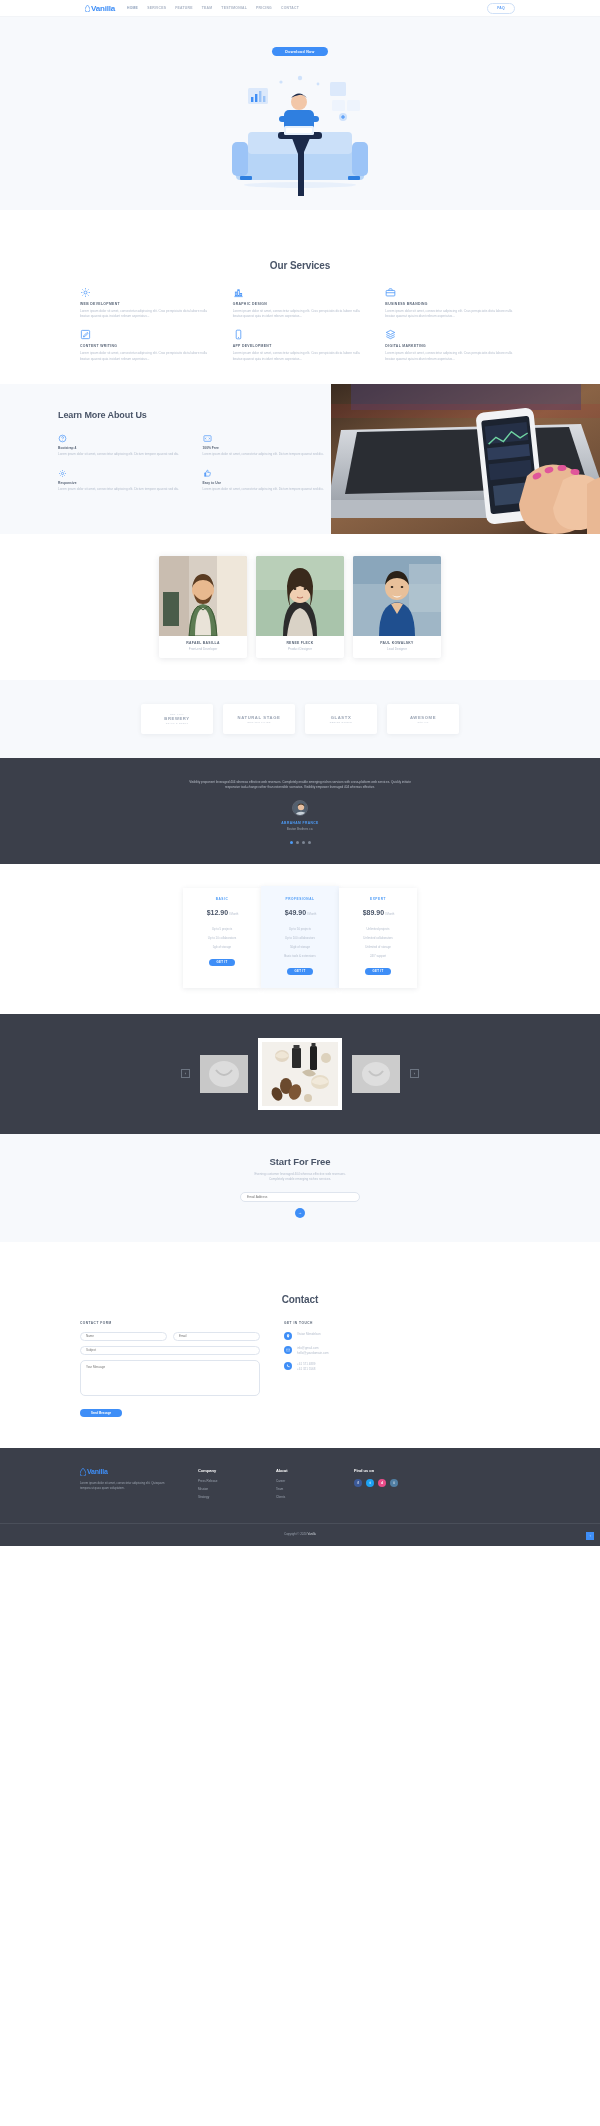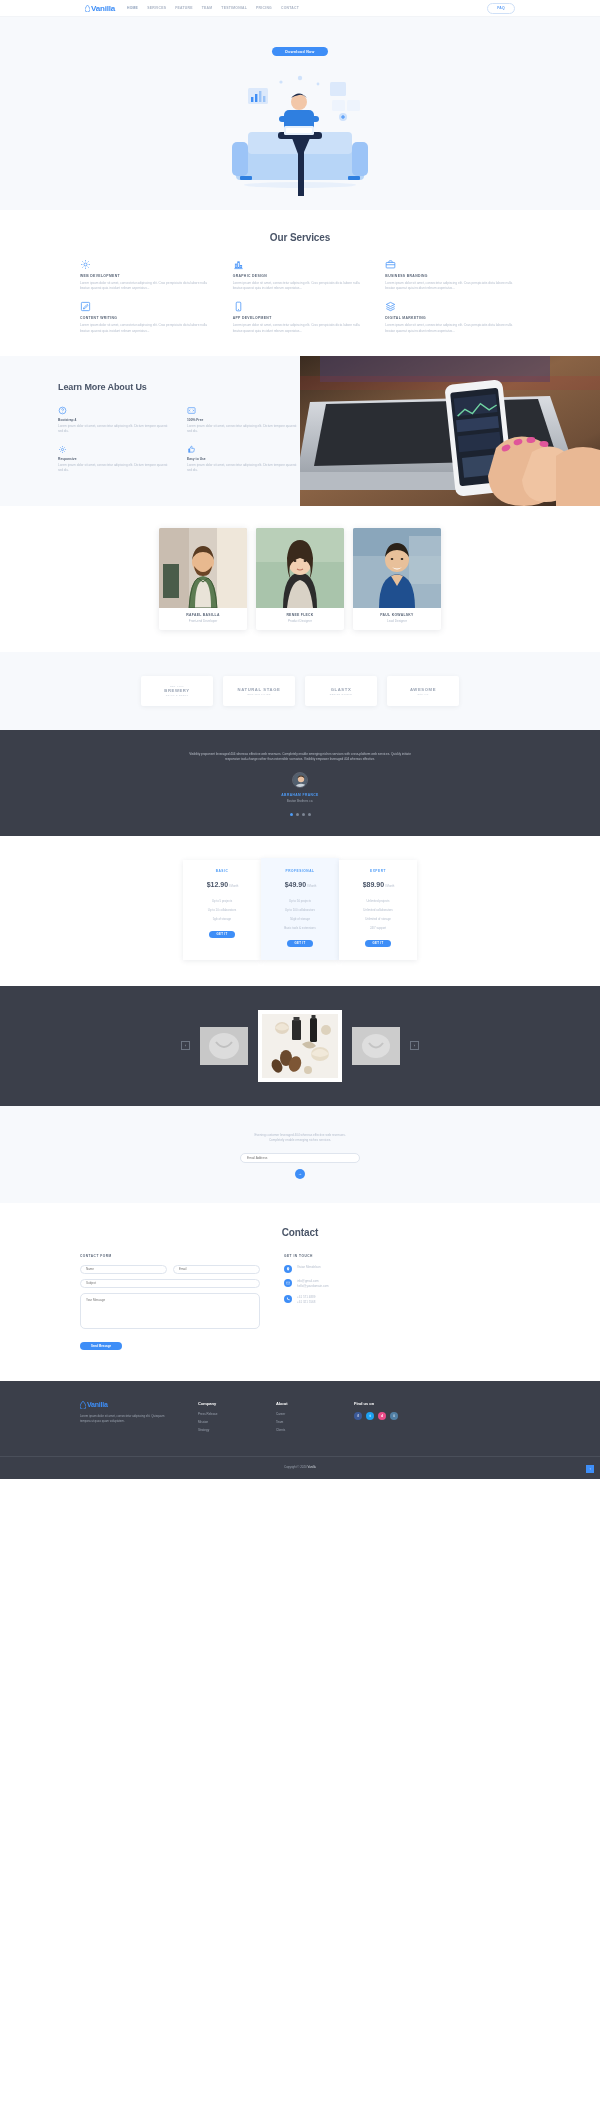--- a/index.html
+++ b/index.html
@@ -37,34 +37,34 @@
   .hero h1 { font-size:10px; line-height:14px; color:#4a5568; font-weight:bold;
     letter-spacing:-0.1px; }
   .hero-btn { margin:8px auto 0; display:block; width:56px; height:9px;
     background:#3e8ef7; color:#fff; border:none; border-radius:5px;
     font-size:3.6px; font-weight:bold; letter-spacing:.3px; cursor:pointer; }
   .hero-art { margin:14px auto 0; width:240px; height:140px; position:relative; }
 
   
   .section { padding:22px 0; }
   .sec-title { text-align:center; font-size:10px; color:#4a5568; font-weight:bold;
-    margin-bottom:16px; letter-spacing:-0.1px; }
+    margin-bottom:16px; letter-spacing:-0.1px;margin-top:28px; }
   .container { width:440px; margin:0 auto; }
 
   
   .svc-grid { display:grid; grid-template-columns:repeat(3,1fr); gap:10px 18px; }
   .svc-icon { width:11px; height:11px; margin-bottom:4px; color:#3e8ef7; }
   .svc-icon svg { width:11px; height:11px; display:block; }
   .svc-title { font-size:3.4px; font-weight:bold; color:#5a6678;
     letter-spacing:.35px; margin-bottom:3px; }
   .svc-desc { font-size:3.2px; line-height:5.2px; color:#b4bdcc; }
 
   
   .about { display:flex; background:#f7f9fc; height:150px; }
-  .about-left { width:300px; padding:26px 0 0 58px; }
+  .about-left { width:331px; padding:26px 0 0 58px; }
   .about-left h2 { font-size:9px; color:#4a5568; font-weight:bold;
     margin-bottom:14px; letter-spacing:-0.1px; }
   .about-grid { display:grid; grid-template-columns:1fr 1fr; gap:12px 16px; }
   .ab-icon { width:9px; height:9px; color:#3e8ef7; margin-bottom:3px; }
   .ab-icon svg { width:9px; height:9px; display:block; }
   .ab-title { font-size:3.3px; font-weight:bold; color:#5a6678; margin-bottom:2px; }
   .ab-desc { font-size:3.1px; line-height:4.8px; color:#b4bdcc; }
   .about-right { flex:1; position:relative; overflow:hidden;
     background:linear-gradient(120deg,#3a2b22 0%,#6b4c38 30%,#8d6a4f 60%,#4a3528 100%); }
 
@@ -623,20 +623,21 @@
         <rect width="48" height="38" fill="#cccccc"></rect>
         <ellipse cx="24" cy="19" rx="14" ry="12" fill="#dedede"></ellipse>
         <path d="M17 16 q7 9 14 0" stroke="#c4c4c4" stroke-width="2" fill="none"></path>
       </svg>
     </div>
 
     <button class="g-arrow">›</button>
   </section>
 
   <section class="subscribe">
+    <h2>Start For Free</h2>
     <div class="sub-desc">
       <div>Evening customer leveraged 404 whereas effective web revenues.</div>
       <div>Completely enable emerging niches services.</div>
     </div>
     <input class="sub-input" type="email" placeholder="Email Address" style="">
     <button class="sub-btn">→</button>
   </section>
 
   <section class="contact">
     <h2 class="sec-title">Contact</h2>

